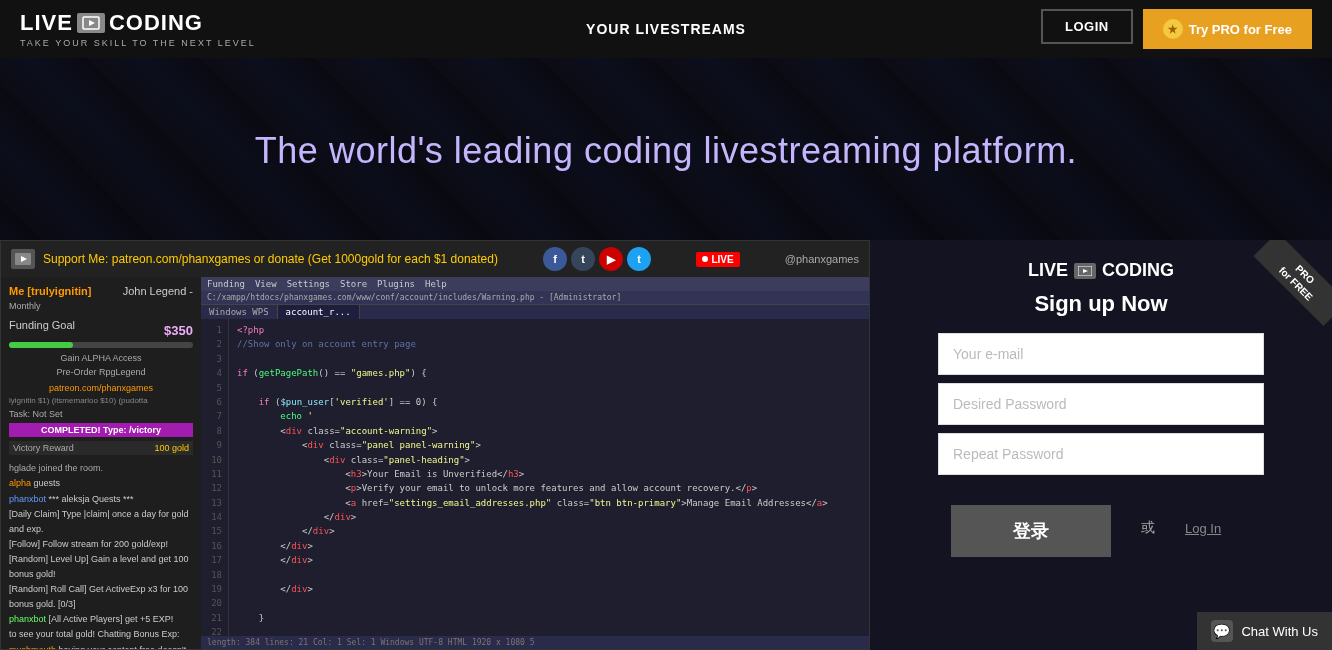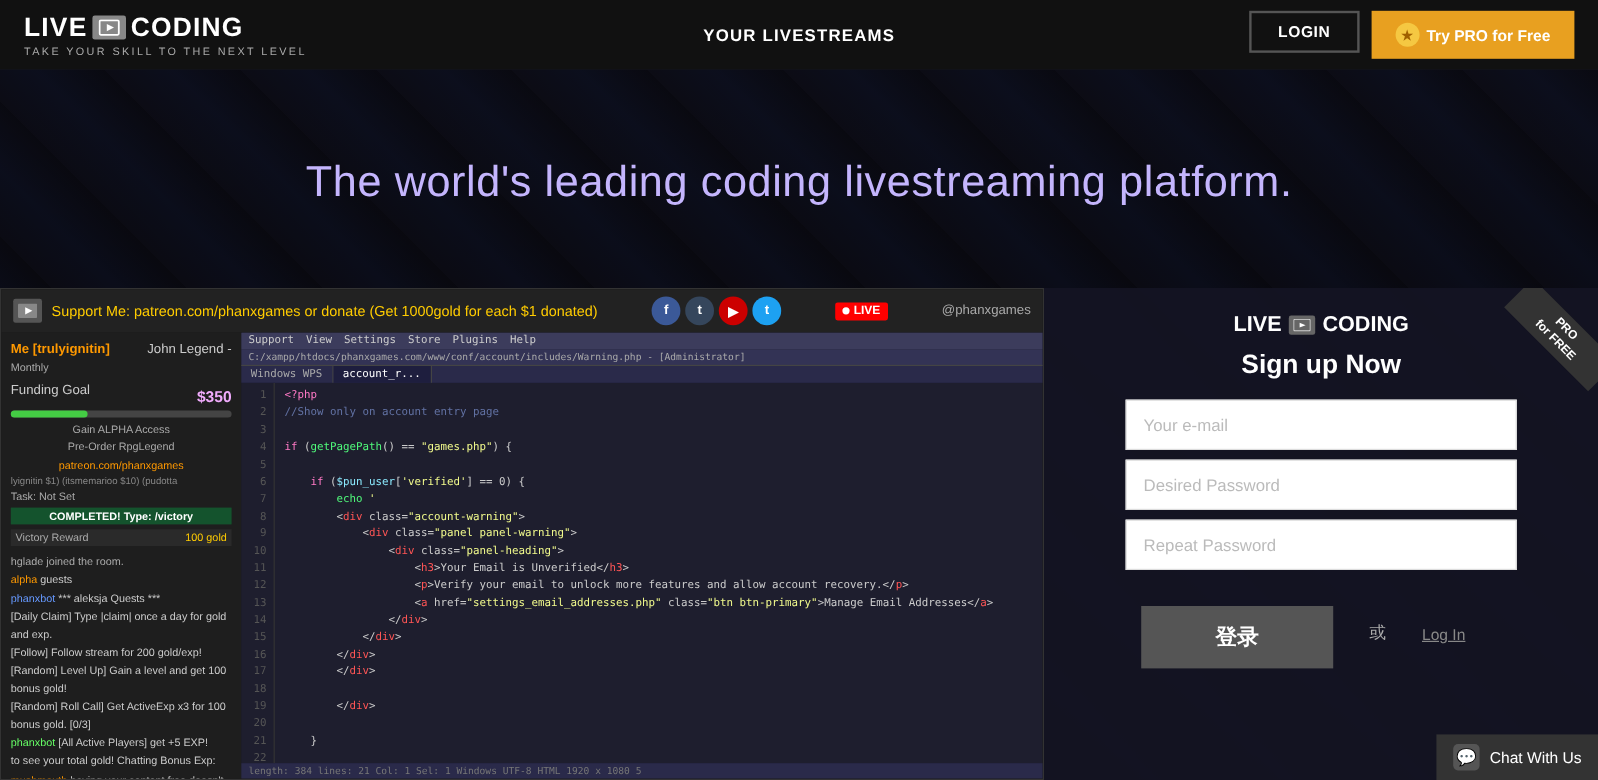--- a/index.html
+++ b/index.html
@@ -258,21 +258,21 @@
     #stream-tags {
       font-size: 9px;
       color: #aaa;
       margin: 4px 0;
       text-align: center;
       line-height: 1.5;
     }
     #stream-link { color: #ff9900; font-size: 9px; text-align: center; display: block; }
     #task-label { color: #aaa; font-size: 9px; margin-top: 4px; }
     #completed-bar {
-      background: #14532d;
+      background: #a21caf;
       color: #fff;
       font-size: 9px;
       font-weight: bold;
       padding: 2px 6px;
       margin: 4px 0;
       text-align: center;
     }
     #victory-row {
       display: flex;
       justify-content: space-between;
@@ -605,21 +605,21 @@
           <div class="chat-line"><span class="chat-user-green">phanxbot</span> [All Active Players] get +5 EXP!</div>
           <div class="chat-line">to see your total gold! Chatting Bonus Exp:</div>
           <div class="chat-line"><span class="chat-user">mushmouth</span> having your content free doesn't make a lot of money</div>
 
         </div>
       </div>
 
       <div id="stream-main">
         <div id="code-editor">
           <div id="code-toolbar">
-            <span>Support</span>
+            <span>Funding</span>
             <span>View</span>
             <span>Settings</span>
             <span>Store</span>
             <span>Plugins</span>
             <span>Help</span>
           </div>
           <div id="code-path">C:/xampp/htdocs/phanxgames.com/www/conf/account/includes/Warning.php - [Administrator]</div>
           <div id="code-tabs">
             <span class="code-tab">Windows WPS</span>
             <span class="code-tab active">account_r...</span>

